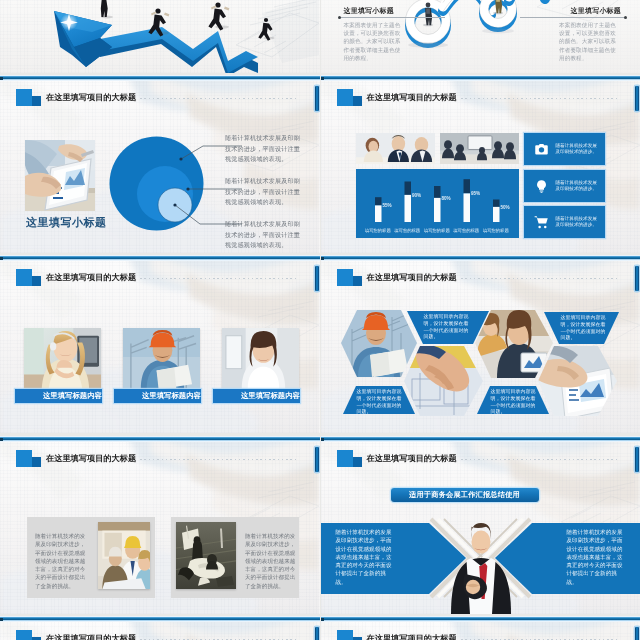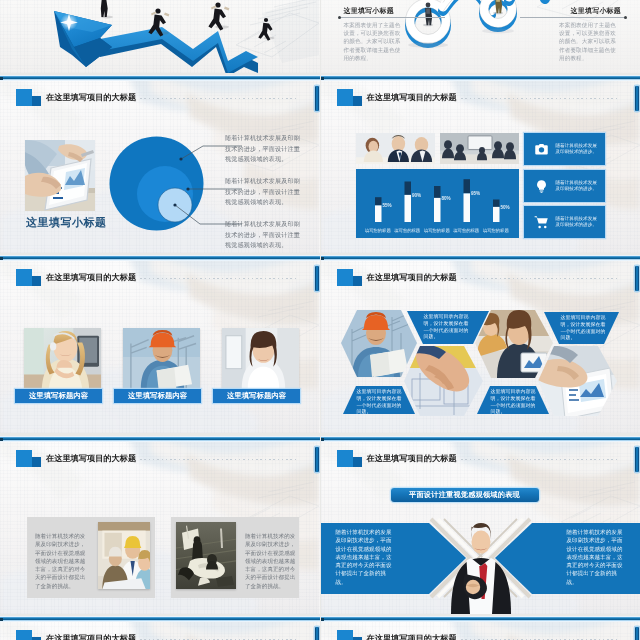--- a/index.html
+++ b/index.html
@@ -49,21 +49,21 @@
   .bval{position:absolute;font-size:4.6px;color:#dce9f4;font-weight:bold;}
   .blab{position:absolute;bottom:5px;font-size:4.3px;color:#eaf2f9;width:29px;text-align:center;
         white-space:nowrap;overflow:hidden;}
   .iconcard{position:absolute;left:203px;width:81px;height:32px;background:#1474b9;
             box-shadow:0 0 0 1.2px rgba(176,214,243,.85);}
   .iconcard .ic{position:absolute;left:10px;top:8.5px;width:15px;height:15px;}
   .iconcard .ictxt{position:absolute;left:32px;top:10px;width:42px;font-size:4.6px;
                    line-height:6.4px;color:#e9f2fa;}
 
   .photocap{position:absolute;left:-9px;top:61px;width:87px;height:14px;background:#1b77c4;
-            color:#fff;font-size:7.4px;font-weight:bold;text-align:center;line-height:14px;
+            color:#fff;font-size:7.4px;font-weight:bold;text-align:right;line-height:14px;
             white-space:nowrap;box-shadow:0 0 0 1.2px rgba(180,217,246,.9);}
 
   .hextxt{position:absolute;width:48px;font-size:4.9px;line-height:6.8px;color:#eef5fb;
           letter-spacing:.1px;}
 
   .banner{position:absolute;height:14px;border-radius:3px;
           background:linear-gradient(to bottom,#2489ce 0%,#1575b9 45%,#0e5f9d 100%);
           box-shadow:0 0 0 1.3px rgba(192,224,247,.95);color:#fff;font-size:7.2px;font-weight:bold;
           text-align:center;line-height:14px;white-space:nowrap;letter-spacing:.2px;}
   .banner .btail{position:absolute;left:26px;bottom:-5px;width:0;height:0;
@@ -894,21 +894,21 @@
       <div class="sqicon">
             <i class="a"></i>
             <i class="b"></i>
           </div>
       <div class="stitle">在这里填写项目的大标题</div>
       <div class="sdots"></div>
       <div class="rightbar"></div>
     </div>
 
     <div class="banner" style="left:70px;top:52px;width:148px;">
-      <span>平面设计注重视觉感观领域的表现</span>
+      <span>适用于商务会展工作汇报总结使用</span>
     </div>
 
     <div class="chtxt" style="left:15px;top:92px;">随着计算机技术的发展及印刷技术进步，平面设计在视觉感观领域的表现也越来越丰富，这真正的对今天的平面设计都提出了全新的挑战。</div>
     <div class="chtxt" style="left:246px;top:92px;">随着计算机技术的发展及印刷技术进步，平面设计在视觉感观领域的表现也越来越丰富，这真正的对今天的平面设计都提出了全新的挑战。</div>
   </div>
 </div>
 
 <div class="slide" style="left:0;top:616px;height:178px;">
   <div class="inner">
     <div class="bgwash"></div>

